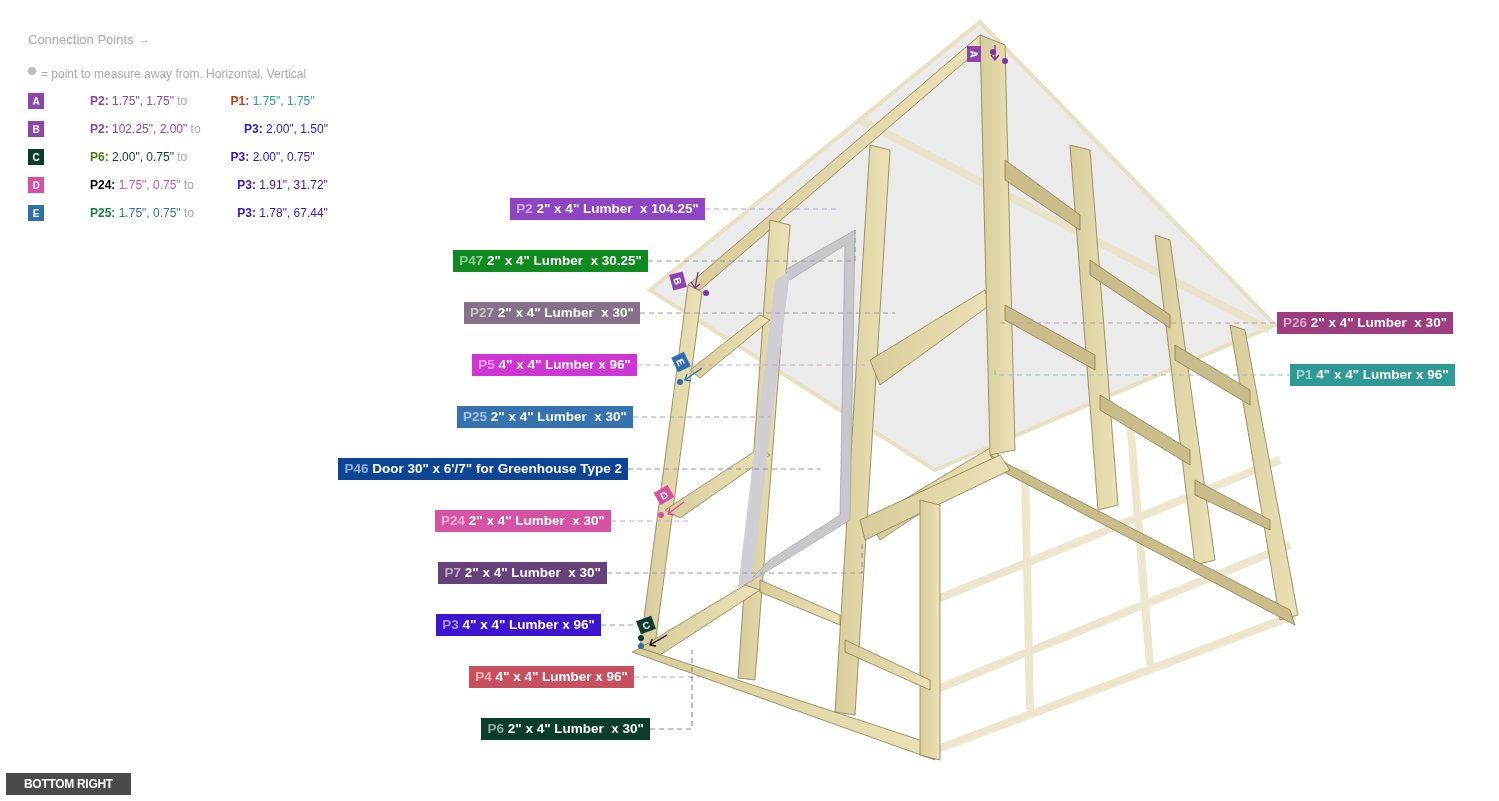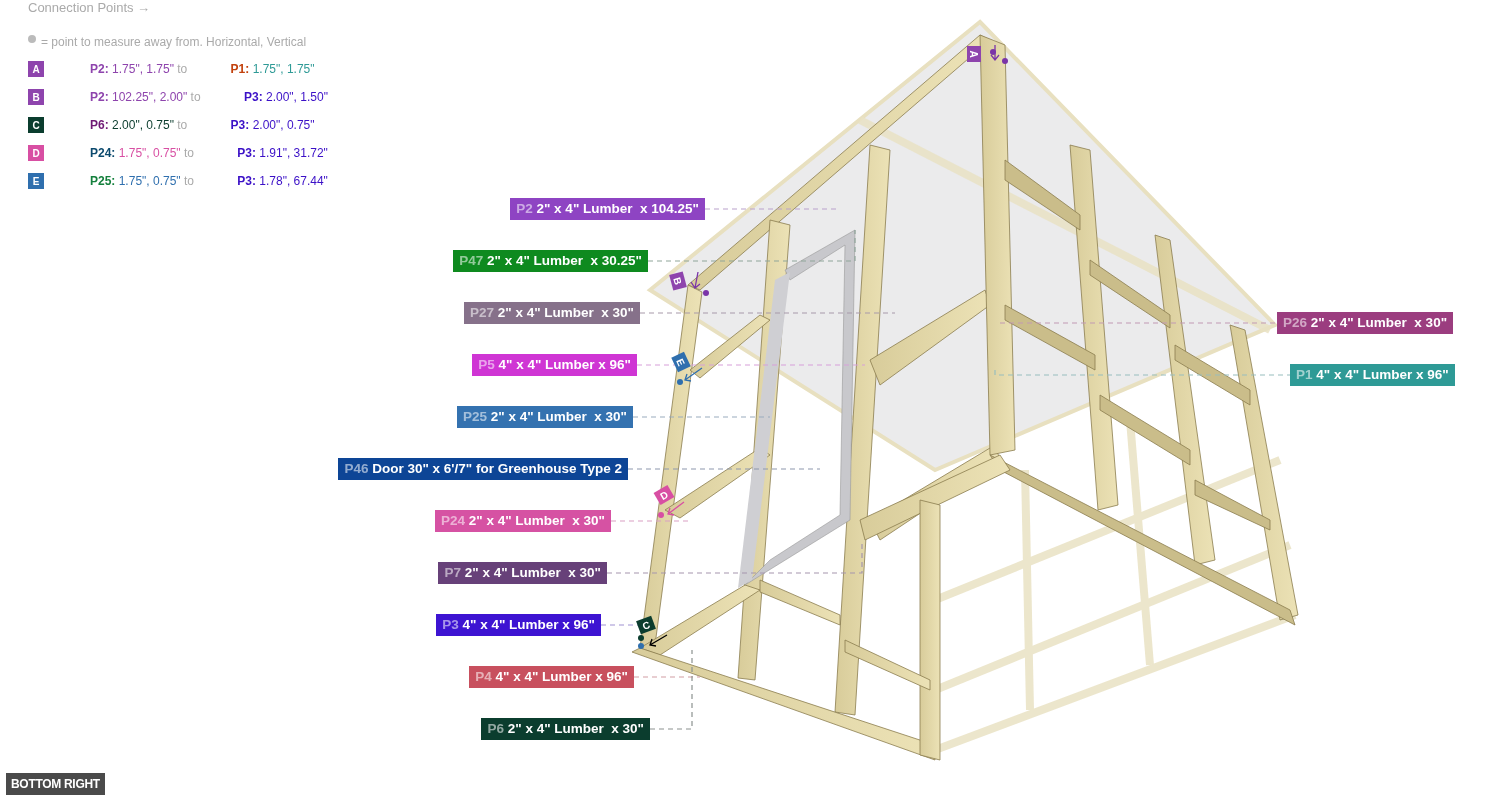--- a/index.html
+++ b/index.html
@@ -1,44 +1,44 @@
 <!DOCTYPE html>
 <html><head>
 <meta charset="utf-8">
 <style>
   html, body { margin:0; padding:0; }
   body { width:1499px; height:801px; background:#ffffff; position:relative; overflow:hidden; font-family:"Liberation Sans", sans-serif; }
-  .legend { position:absolute; left:28px; top:0; font-size:12px; color:#aaa; }
+  .legend { position:absolute; left:28px; top:32px; font-size:12px; color:#aaa; }
   .legend .title { font-size:13px; color:#aaa; margin-bottom:10px; }
   .legend .note { font-size:12px; color:#aaa; margin-bottom:12px; display:flex; gap:5px;margin-top:20px; }
   .legend .note .dot { width:8px; height:8px; border-radius:50%; background:#bbb; display:inline-block; }
   .legend .row { display:flex; align-items:center; height:16px; margin-bottom:12px; font-size:12px; white-space:pre; }
   .legend .badge { width:16px; height:16px; color:#fff; font-weight:bold; font-size:10px; display:flex; align-items:center; justify-content:center; margin-right:6px; }
   .legend b { font-weight:bold;padding-left:40px; }
   .legend .to { color:#aaa; }
   svg.model { position:absolute; left:0; top:0; }
   .plabel { position:absolute; height:22px; line-height:22px; color:#fff; font-weight:bold; font-size:13.5px; padding:0 6px; white-space:pre; }
   .plabel .pid { opacity:0.55; }
-  .view-badge { position:absolute; left:6px; top:773px; background:#4a4a4a; color:#fff; font-weight:bold; font-size:12px; padding:4px 5px; letter-spacing:-0.3px; }
+  .view-badge { position:absolute; left:6px; top:773px; background:#4a4a4a; color:#fff; font-weight:bold; font-size:12px; padding:4px 18px; letter-spacing:-0.3px; }
   .cp { position:absolute; width:16px; height:14px; color:#fff; font-weight:bold; font-size:10px; display:flex; align-items:center; justify-content:center; }
 </style>
 </head>
 <body>
 
 <div class="legend">
   <div class="title">Connection Points →</div>
   <div class="note">
     <span class="dot"></span>
     <span>= point to measure away from. Horizontal, Vertical</span>
   </div>
   <div id="legend-rows">
       <div class="row"><span class="badge" style="background:#8e44ad">A</span><b style="color:#8e44ad">P2:</b><span style="color:#8e44ad"> 1.75", 1.75"</span><span class="to"> to </span><b style="color:#c2410c">P1:</b><span style="color:#2e9a96"> 1.75", 1.75"</span></div>
       <div class="row"><span class="badge" style="background:#8e44ad">B</span><b style="color:#8e44ad">P2:</b><span style="color:#8e44ad"> 102.25", 2.00"</span><span class="to"> to </span><b style="color:#3b10c7">P3:</b><span style="color:#3b10c7"> 2.00", 1.50"</span></div>
-      <div class="row"><span class="badge" style="background:#0b3d2e">C</span><b style="color:#701a75">P6:</b><span style="color:#0b3d2e"> 2.00", 0.75"</span><span class="to"> to </span><b style="color:#3b10c7">P3:</b><span style="color:#3b10c7"> 2.00", 0.75"</span></div>
-      <div class="row"><span class="badge" style="background:#d84fa3">D</span><b style="color:#0c4a6e">P24:</b><span style="color:#d84fa3"> 1.75", 0.75"</span><span class="to"> to </span><b style="color:#3b10c7">P3:</b><span style="color:#3b10c7"> 1.91", 31.72"</span></div>
+      <div class="row"><span class="badge" style="background:#0b3d2e">C</span><b style="color:#4d7c0f">P6:</b><span style="color:#0b3d2e"> 2.00", 0.75"</span><span class="to"> to </span><b style="color:#3b10c7">P3:</b><span style="color:#3b10c7"> 2.00", 0.75"</span></div>
+      <div class="row"><span class="badge" style="background:#d84fa3">D</span><b style="color:#000000">P24:</b><span style="color:#d84fa3"> 1.75", 0.75"</span><span class="to"> to </span><b style="color:#3b10c7">P3:</b><span style="color:#3b10c7"> 1.91", 31.72"</span></div>
       <div class="row"><span class="badge" style="background:#2f6fae">E</span><b style="color:#15803d">P25:</b><span style="color:#2f6fae"> 1.75", 0.75"</span><span class="to"> to </span><b style="color:#3b10c7">P3:</b><span style="color:#3b10c7"> 1.78", 67.44"</span></div>
     </div>
 </div>
 
 <svg class="model" width="1499" height="801">
   <defs>
     <linearGradient id="wood" x1="0" x2="1">
         <stop offset="0" stop-color="#d8cc9a"></stop>
         <stop offset="1" stop-color="#ece2b6"></stop>
       </linearGradient>

